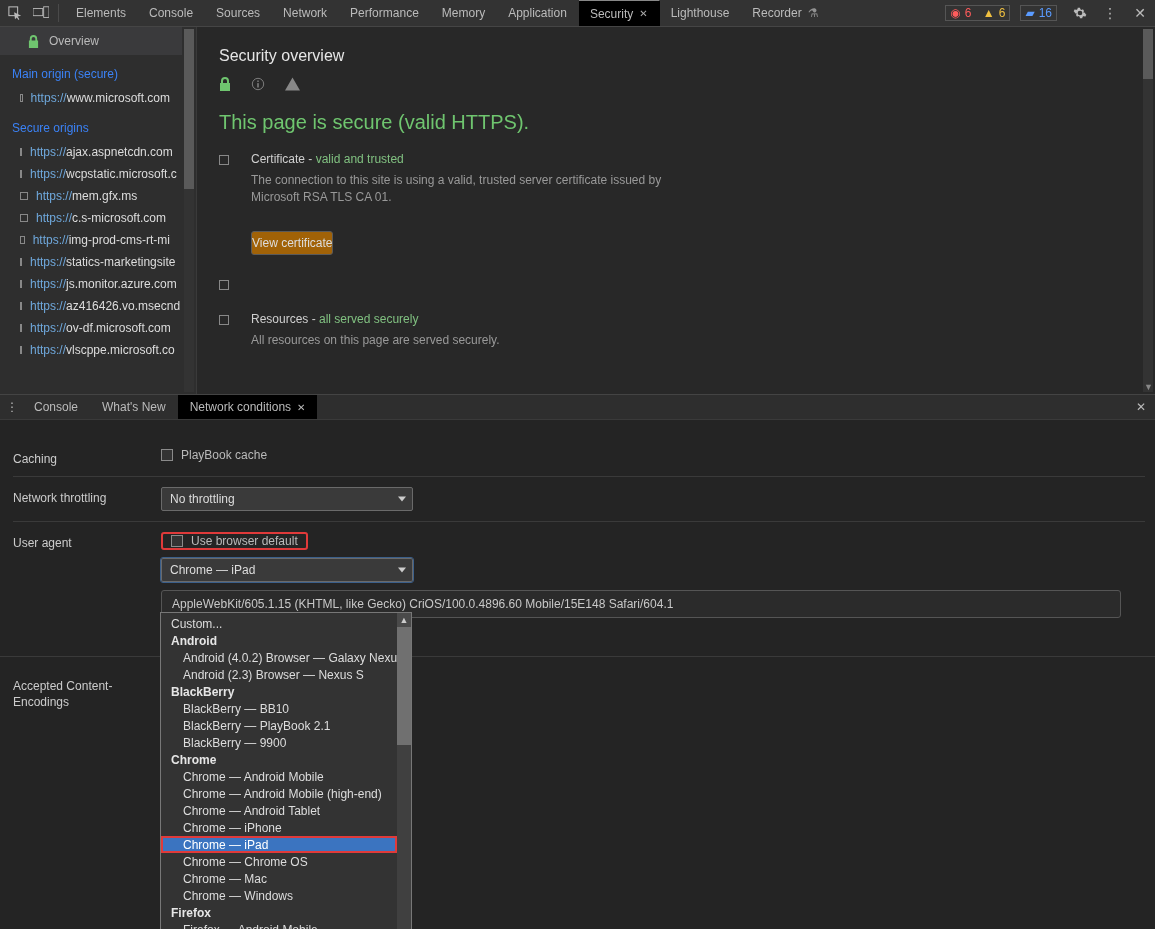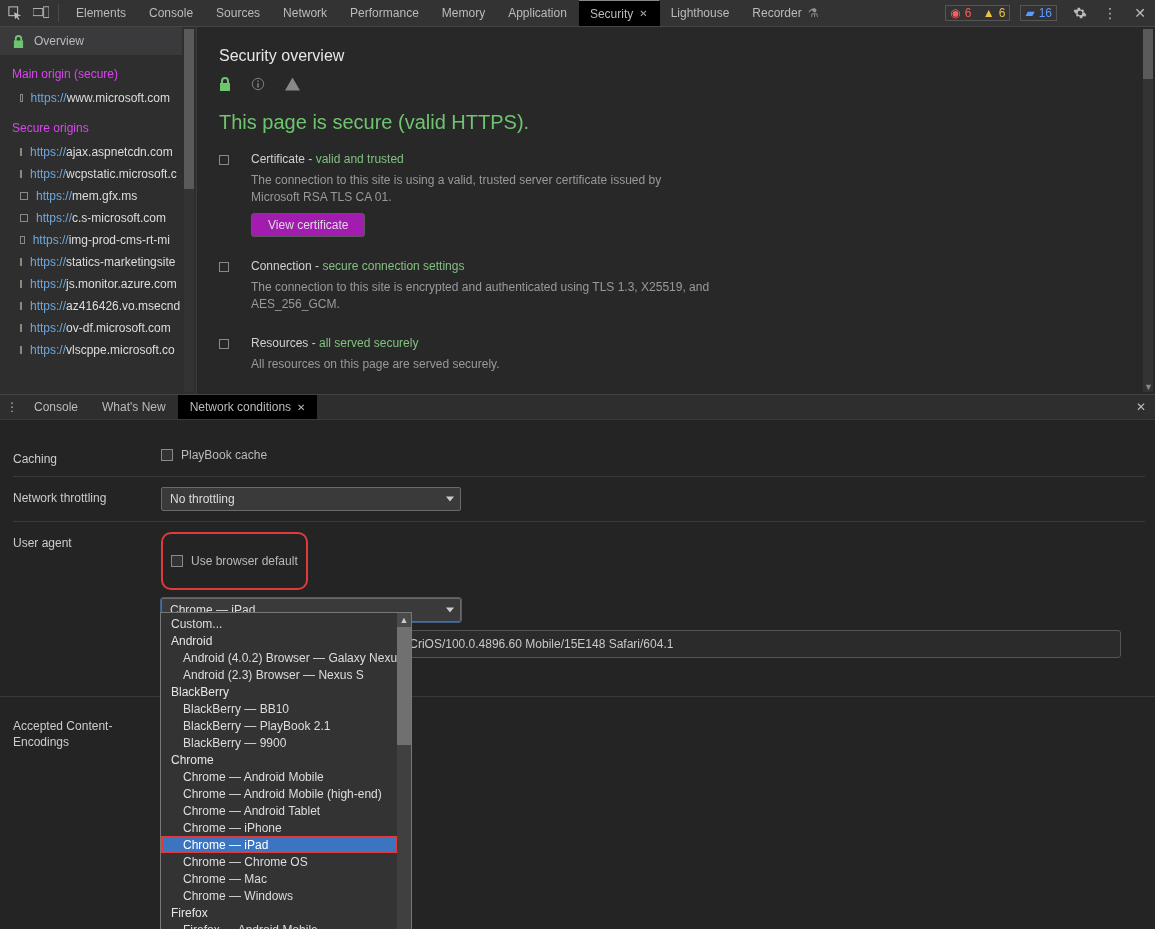--- a/index.html
+++ b/index.html
@@ -61,24 +61,24 @@
     display:flex; background:#2b2b2b;
   }
   .sec-sidebar {
     width:197px; background:#2e2e2e; overflow:hidden; position:relative;
     border-right:1px solid #3a3a3a;
   }
   .sec-sidebar .scroll-inner { position:absolute; inset:0; right:14px; overflow:hidden;}
   .sec-sidebar .sb-scroll { position:absolute; right:2px; top:2px; bottom:2px; width:10px; background:#333;}
   .sec-sidebar .sb-thumb { position:absolute; right:2px; top:2px; height:160px; width:10px; background:#5a5a5a; border-radius:0;}
   .sb-section-title {
-    padding:12px 12px 6px 12px; color:#d946ef; font-size:12px;
+    padding:12px 12px 6px 12px; color:#3b82f6; font-size:12px;
   }
   .sb-overview {
-    display:flex; align-items:center; gap:10px; padding:7px 13px;
+    display:flex; align-items:center; gap:10px; padding:7px 28px;
     background:#3a3a3c;
   }
   .sb-lock { color:var(--green); font-size:12px; }
   .sb-item {
     display:flex; align-items:center; gap:8px; padding:4px 12px 4px 20px;
     white-space:nowrap; overflow:hidden; text-overflow:ellipsis;
     color:var(--text); font-size:12px;
   }
   .sb-item .square { width:8px; height:8px; border:1px solid #888; }
   .sb-item .host { color:#ddd; }
@@ -92,21 +92,21 @@
   .sec-iconrow { display:flex; gap:20px; margin-bottom:20px; color:#888;}
   .sec-iconrow .lock { color:var(--green); }
   .sec-secure { color:var(--green); font-size:20px; margin:10px 0 18px 0; }
   .sec-block { display:flex; gap:22px; margin-bottom:22px; }
   .sec-block .sq { width:10px;height:10px;border:1px solid #888; margin-top:3px;}
   .sec-block .body { max-width:460px; }
   .sec-block .h { color:#d0d0d0; margin-bottom:6px; }
   .sec-block .h .ok { color:var(--green2); }
   .sec-block .p { color:#999; line-height:1.45; }
   .sec-btn {
-    margin-top:6px; padding:4px 16px; background:#a21caf; border:1px solid #5a5a5a;
+    margin-top:24px; padding:4px 0; background:#a16207; border:1px solid #5a5a5a;
     color:#ddd; border-radius:3px; display:inline-block;
   }
   .sec-main-scroll { position:absolute; right:2px; top:2px; width:10px; height:50px; background:#5a5a5a;}
   .sec-main-scroll-track { position:absolute; right:2px; top:2px; bottom:2px; width:10px; background:#333;}
 
   
   .drawer {
     position:absolute; top:394px; left:0; right:0; bottom:0;
     background:#242424; display:flex; flex-direction:column;
   }
@@ -127,24 +127,24 @@
   .field-row {
     display:grid; grid-template-columns:148px 1fr; align-items:start;
     padding:10px 0; border-bottom:1px solid #3a3a3a; 
   }
   .field-row.last { border-bottom:none; }
   .field-label { color:#ccc; padding-top:4px; }
   .chk-row { display:flex; align-items:center; gap:8px; }
   .chk { width:12px;height:12px;border:1px solid #8a8a8a;background:#333;}
   .red-hi {
     position:relative; display:inline-flex; align-items:center; gap:8px;
-    padding:20px 8px; border:2px solid var(--red-border); border-radius:10px;
+    padding:0 8px; border:2px solid var(--red-border); border-radius:3px;
   }
   .select {
-    width:300px; height:24px; position:relative;
+    width:252px; height:24px; position:relative;
     background:#3a3a3a; border:1px solid #6a6a6a; border-radius:2px;
     display:flex; align-items:center; padding:0 8px; color:#ddd;
   }
   .select .caret {
     position:absolute; right:6px; top:50%; transform:translateY(-50%);
     width:0;height:0;border-left:4px solid transparent;border-right:4px solid transparent;
     border-top:5px solid #ccc;
   }
   .select.focus { outline:1px solid #3b5f8a; }
 
@@ -170,21 +170,21 @@
   }
   .dd-list .dd-arrow-up{top:0;}
   .dd-items {
     position:absolute; left:0; right:14px; top:0; bottom:0; overflow:hidden;
     padding:2px 0;
   }
   .dd-item {
     padding:1.5px 10px; color:#ddd; font-size:12px; white-space:nowrap;
   }
   .dd-item.indent { padding-left:22px; }
-  .dd-item.group { font-weight:normal; color:#e6e6e6; padding-left:10px;}
+  .dd-item.group { font-weight:bold; color:#e6e6e6; padding-left:10px;}
   .dd-item.selected-row {
     background:var(--select-blue); color:#fff;
     outline:2px solid var(--red-border); outline-offset:-2px;
   }
 
   svg { display:block; }
 </style>
 </head>
 <body>
 
@@ -329,24 +329,20 @@
         <div class="sq"></div>
         <div class="body">
           <div class="h"><span>Certificate - </span><span class="ok">valid and trusted</span></div>
           <div class="p">The connection to this site is using a valid, trusted server certificate issued by Microsoft RSA TLS CA 01.</div>
           <div class="sec-btn">View certificate</div>
         </div>
       </div>
 
       <div class="sec-block">
         <div class="sq"></div>
-        <div class="body">
-          <div class="h"><span>Connection - </span><span class="ok">secure connection settings</span></div>
-          <div class="p">The connection to this site is encrypted and authenticated using TLS 1.3, X25519, and AES_256_GCM.</div>
-        </div>
       </div>
 
       <div class="sec-block">
         <div class="sq"></div>
         <div class="body">
           <div class="h"><span>Resources - </span><span class="ok">all served securely</span></div>
           <div class="p">All resources on this page are served securely.</div>
         </div>
       </div>
     </div>

